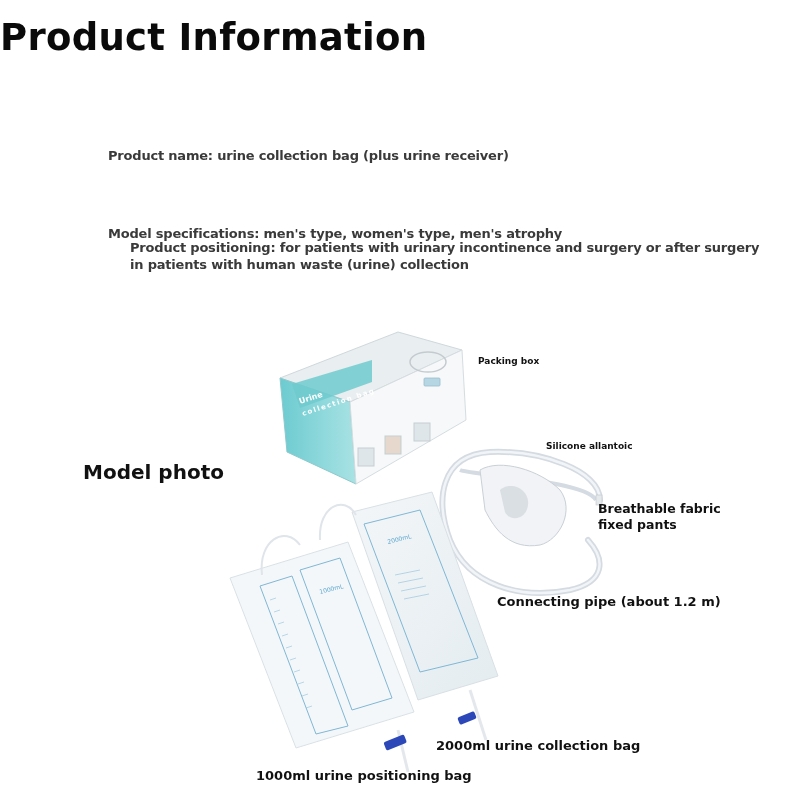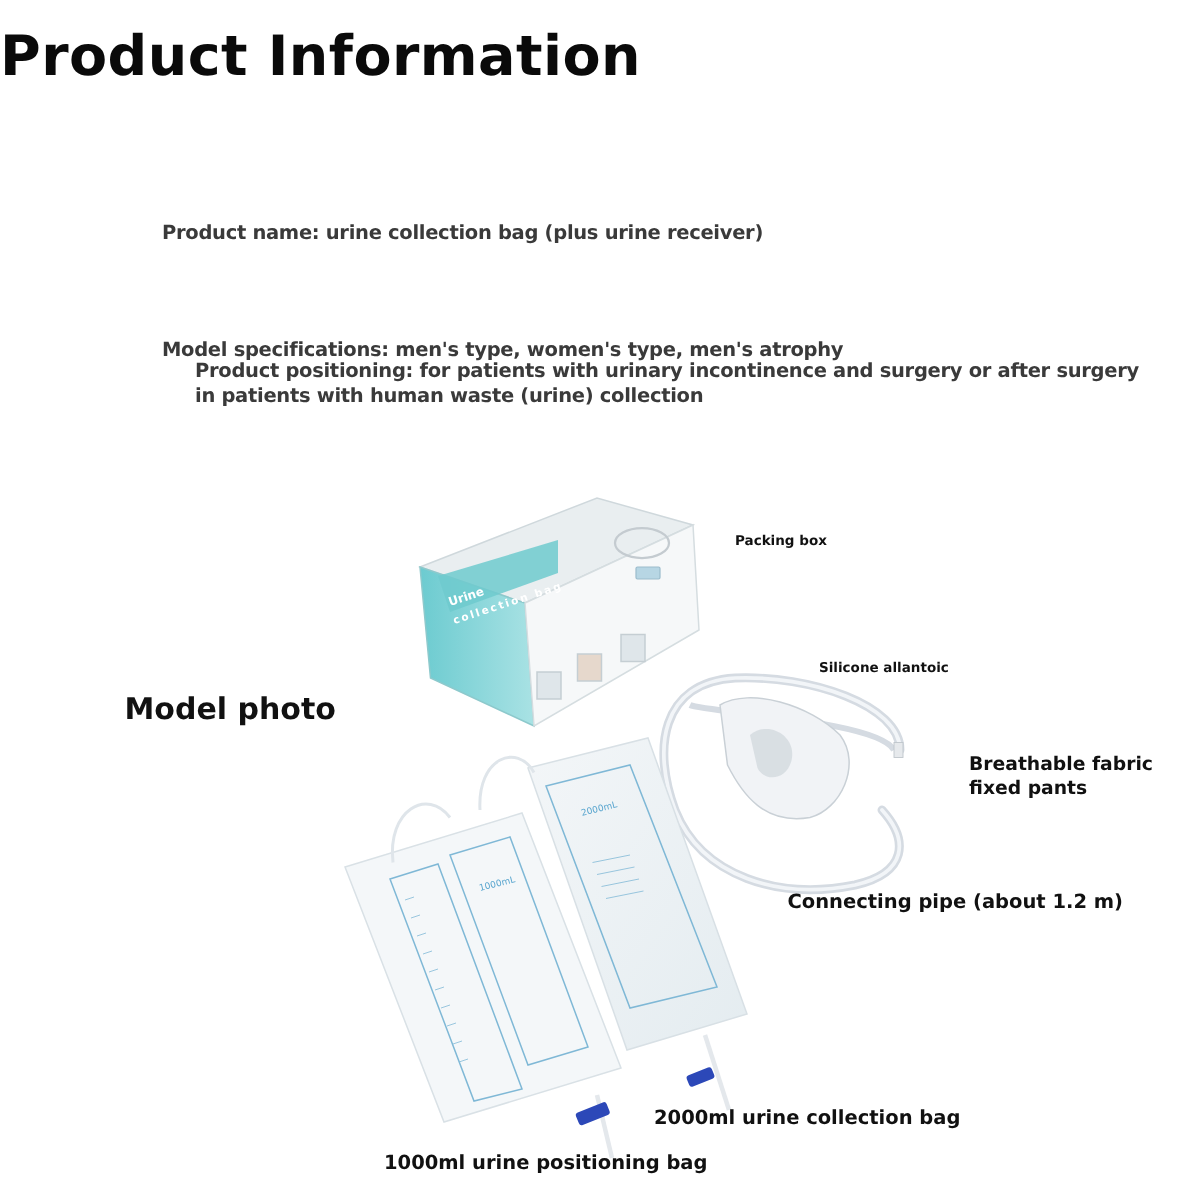--- a/index.html
+++ b/index.html
@@ -10,24 +10,24 @@
       font-family: "DejaVu Sans", sans-serif; font-weight: 700; font-size: 37px; letter-spacing: 0.3px; color: #0a0a0a; }
 
     .info { position: absolute; left: 108px; font-family: "DejaVu Sans", sans-serif; font-weight: 700;
       font-size: 13px; color: #3a3a3a; line-height: 17px; letter-spacing: -0.2px; }
     .info.l1 { top: 147px; }
     .info.l2 { top: 197px; margin-top: 28px; }
     .info.l3 { top: 239px; width: 640px; margin-left: 22px; }
 
     .label { position: absolute; font-family: "DejaVu Sans", sans-serif; font-weight: 700; color: #111; white-space: nowrap; }
     .family { left: 83px; top: 460px; font-size: 20px; }
-    .packing { left: 478px; top: 356px; font-size: 9px; margin-left: 12px; }
+    .packing { left: 478px; top: 356px; font-size: 9px; }
     .silicone { left: 546px; top: 441px; font-size: 9px; font-weight: 600; }
-    .breath { left: 646px; top: 501px; font-size: 12.5px; line-height: 16px; white-space: normal; width: 140px; }
-    .pipe { left: 497px; top: 594px; font-size: 13px; margin-left: 28px; }
+    .breath { left: 598px; top: 501px; font-size: 12.5px; line-height: 16px; white-space: normal; width: 140px; }
+    .pipe { left: 497px; top: 594px; font-size: 13px; }
     .bag2000 { left: 436px; top: 738px; font-size: 13px; }
     .bag1000 { left: 256px; top: 768px; font-size: 13px; }
 
     .photo { position: absolute; left: 0; top: 0; width: 800px; height: 800px; pointer-events: none; }
   </style>
 </head>
 <body>
 
 <div class="title">Product Information</div>
 

